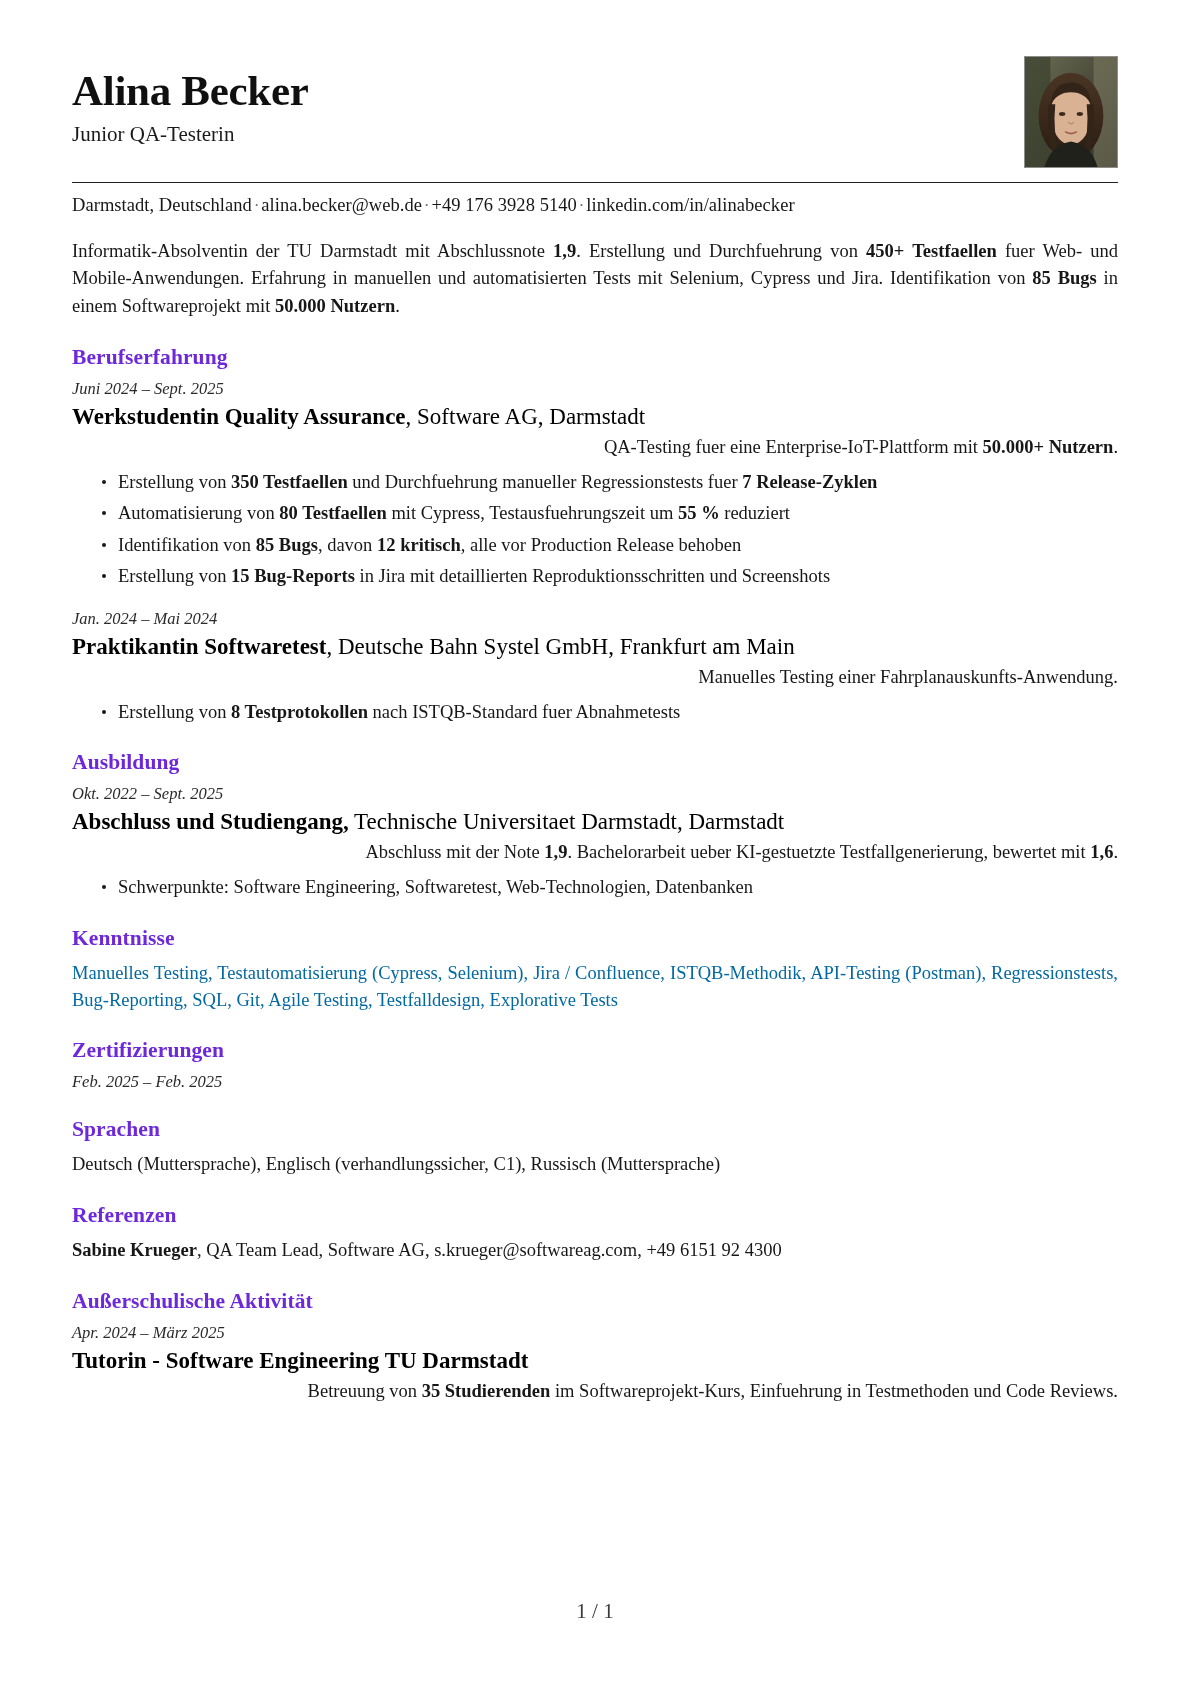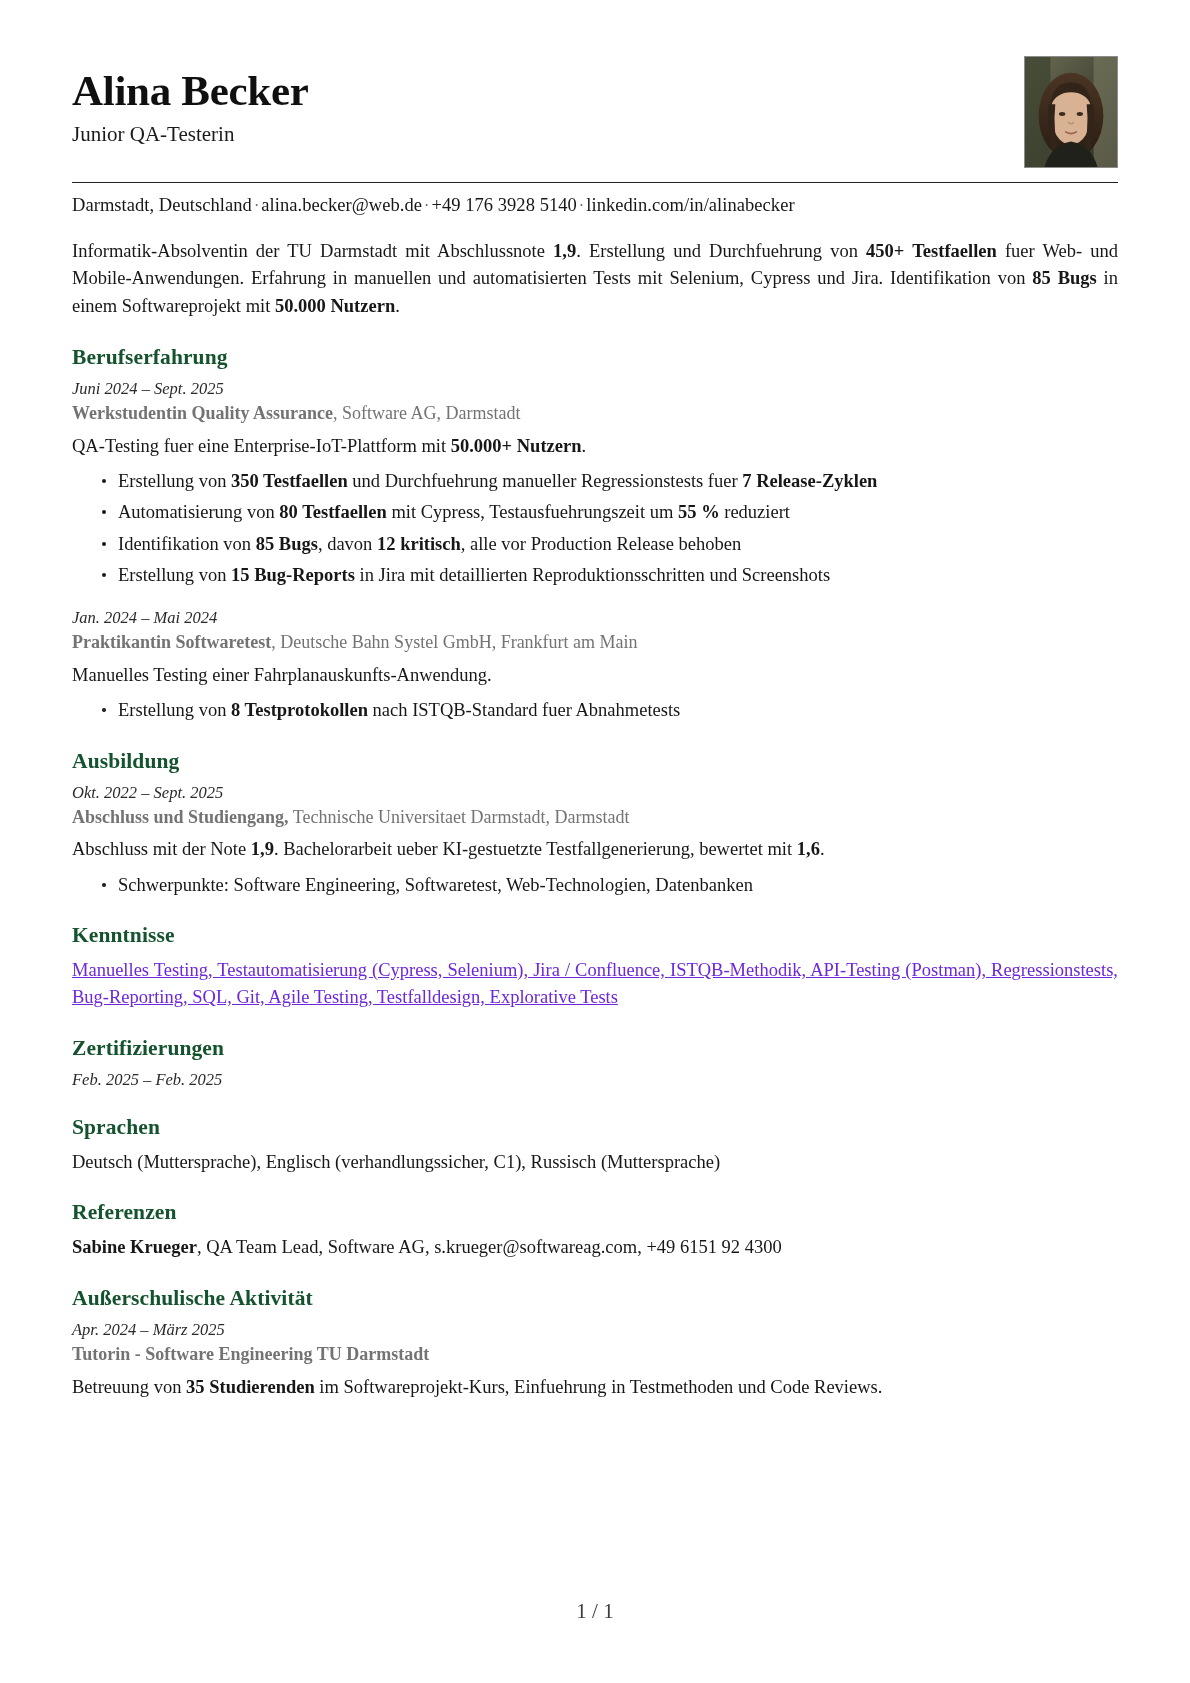--- a/index.html
+++ b/index.html
@@ -85,44 +85,45 @@
   }
 
   
   .section {
     margin-top: 25px;
   }
   .section-title {
     font-size: 21.5px;
     font-weight: bold;
     margin: 0 0 9px 0;
-    color: #14532d;
+    color: #6d28d9;
     letter-spacing: 0.1px;
   }
   .entry {
     margin-top: 13px;
   }
   .entry:first-of-type { margin-top: 0; }
   .entry-date {
     font-style: italic;
     font-size: 16.5px;
     color: #2a2a2a;
     margin-bottom: 2px;
   }
   .entry-head {
-    font-size: 18px;
+    font-size: 23px;
     line-height: 1.38;
-    color: #737373;
+    color: #000000;
   }
   .entry-head b { font-weight: bold; }
   .entry-desc {
     font-size: 18.5px;
     line-height: 1.42;
     color: #171717;
-    margin-top: 7px;
+    margin-top: 1px;
+    text-align: right;
   }
   ul.bullets {
     margin: 9px 0 0 0;
     padding: 0 0 0 30px;
     list-style: none;
   }
   ul.bullets li {
     font-size: 18.5px;
     line-height: 1.42;
     color: #171717;
@@ -137,24 +138,23 @@
     left: 0;
     top: 11px;
     width: 4px;
     height: 4px;
     background: #1a1a1a;
     border-radius: 50%;
   }
   .para {
     font-size: 18.5px;
     line-height: 1.45;
-    color: #6d28d9;
+    color: #0369a1;
     text-align: justify;
     margin-top: 3px;
-    text-decoration: underline;
   }
   .para-left {
     font-size: 18.5px;
     line-height: 1.45;
     color: #171717;
     margin-top: 3px;
   }
 
   .footer {
     position: absolute;

